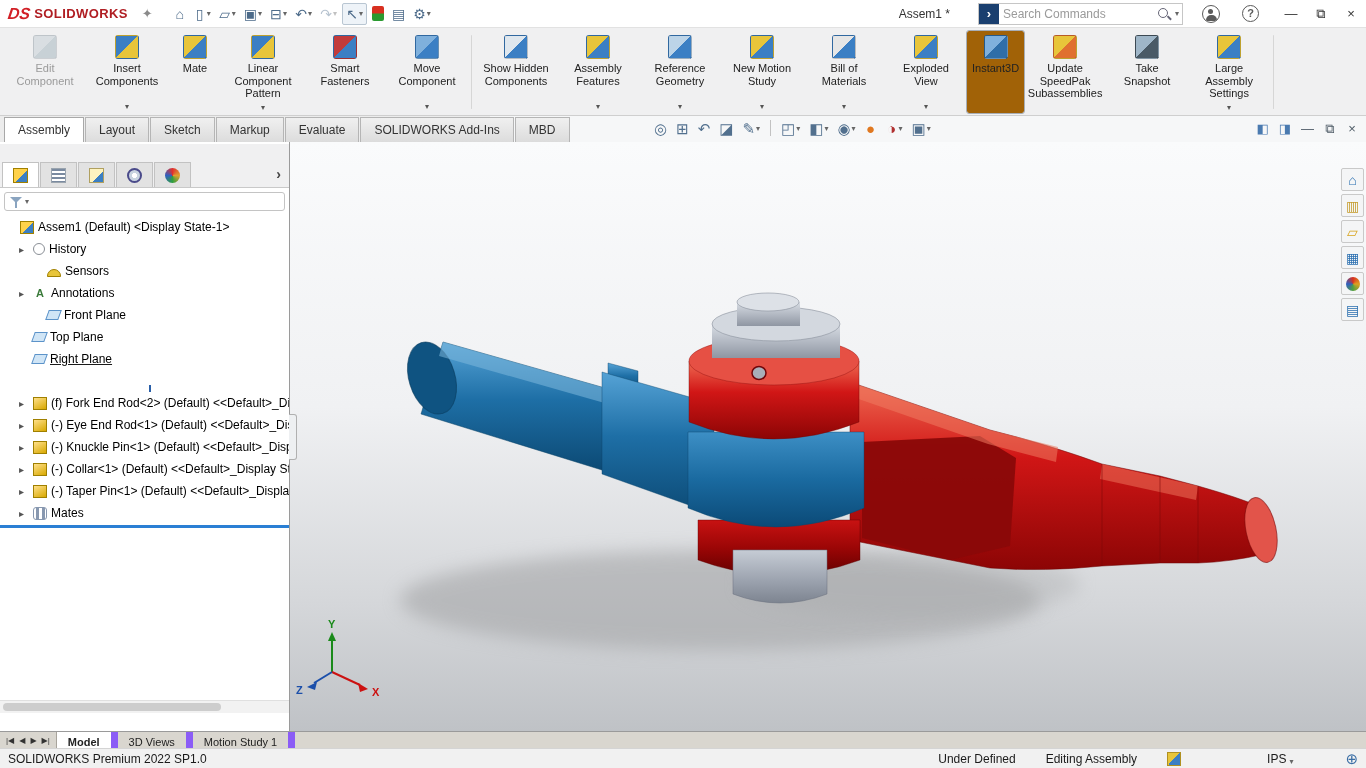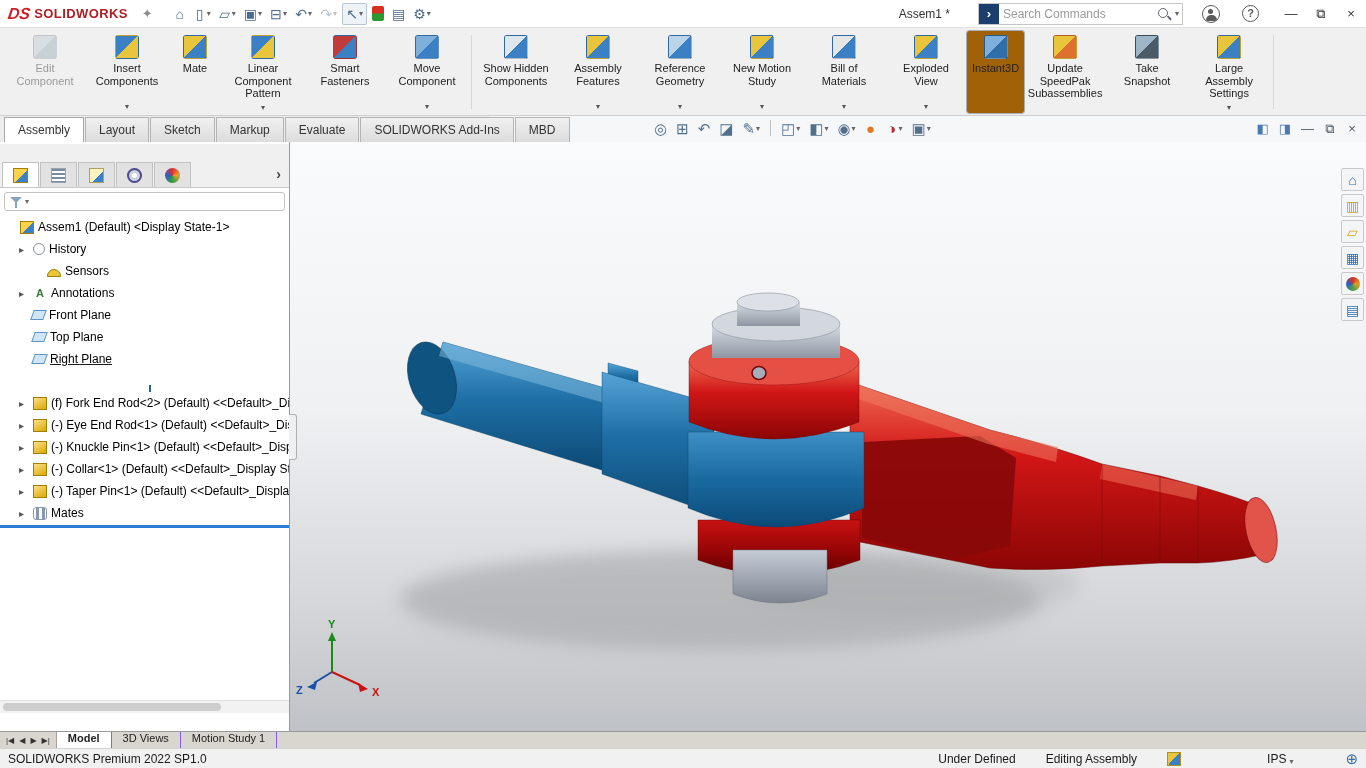--- a/index.html
+++ b/index.html
@@ -101,21 +101,21 @@
   .ic-annotations-icon::before{content:"A";font-weight:700;font-size:11px;color:#3a7a3a}
   .ic-mates-icon{background:linear-gradient(90deg,transparent 0 2px,#8898b0 2px 5px,transparent 5px 8px,#8898b0 8px 11px,transparent 11px);border:1px solid #8898b0;border-radius:3px}
   .ic-propertymanager-icon{background:repeating-linear-gradient(180deg,#7a8aa0 0 2px,#fff 2px 4px);border:1px solid #9aa4ae}
   .ic-configurationmanager-icon{background:linear-gradient(135deg,#fef3c0 0 60%,#3b7fc4 60%);border:1px solid #b0a060}
   .ic-dimxpertmanager-icon{border:2px solid #4a4a8a;border-radius:50%;background:radial-gradient(circle,#fff 30%,#c9d4e0 31%)}
   .ic-displaymanager-icon{border-radius:50%;background:conic-gradient(#e03030,#e0a030,#30a040,#3060c0,#e03030)}
   
   .btabs{height:17px;background:#d9d6cf;border-top:1px solid #9a9a9a;display:flex;align-items:stretch;font-size:11px}
   .bnav{display:flex;align-items:center;gap:5px;padding:0 6px;color:#333;font-size:8px}
   .bnavbtn{display:inline-flex}
-  .btab{display:inline-flex;align-items:flex-start;padding:0 11px;border-right:1px solid #8b5cf6;color:#222;background:#d9d6cf}
+  .btab{display:inline-flex;align-items:flex-end;padding:0 11px;border-right:7px solid #8b5cf6;color:#222;background:#d9d6cf}
   .btab.active{background:#fff;font-weight:700;border-left:1px solid #a8a49c}
   
   .status{height:20px;background:#f1f1f1;border-top:1px solid #d4d4d4;display:flex;align-items:center;padding:0 8px;color:#1a1a1a}
   .status-right{margin-left:auto;display:flex;align-items:center}
   .sdiv{padding-right:30px}
   .perf{width:14px;height:14px;background:linear-gradient(135deg,#e8c53a 0 50%,#3b7fc4 50%);border:1px solid #b09020;margin-right:86px}
   .units{display:flex;align-items:flex-end;gap:3px;margin-right:52px}
   .units .qcaret{display:inline}
   .globe{color:#3a6ea5;font-size:15px}
 </style>
@@ -403,21 +403,21 @@
         <div class="trow" style="padding-left: 33px;">
           <span class="texp">▸</span>
           <span class="ticon icon ic-sensors-icon"></span>
           <span class="tlabel">Sensors</span>
         </div>
         <div class="trow exp" style="padding-left: 19px;">
           <span class="texp">▸</span>
           <span class="ticon icon ic-annotations-icon"></span>
           <span class="tlabel">Annotations</span>
         </div>
-        <div class="trow" style="padding-left: 18px;">
+        <div class="trow" style="padding-left: 33px;">
           <span class="texp">▸</span>
           <span class="ticon icon ic-plane-icon"></span>
           <span class="tlabel">Front Plane</span>
         </div>
         <div class="trow" style="padding-left: 19px;">
           <span class="texp">▸</span>
           <span class="ticon icon ic-plane-icon"></span>
           <span class="tlabel">Top Plane</span>
         </div>
         <div class="trow" style="padding-left: 19px; text-decoration: underline;">

